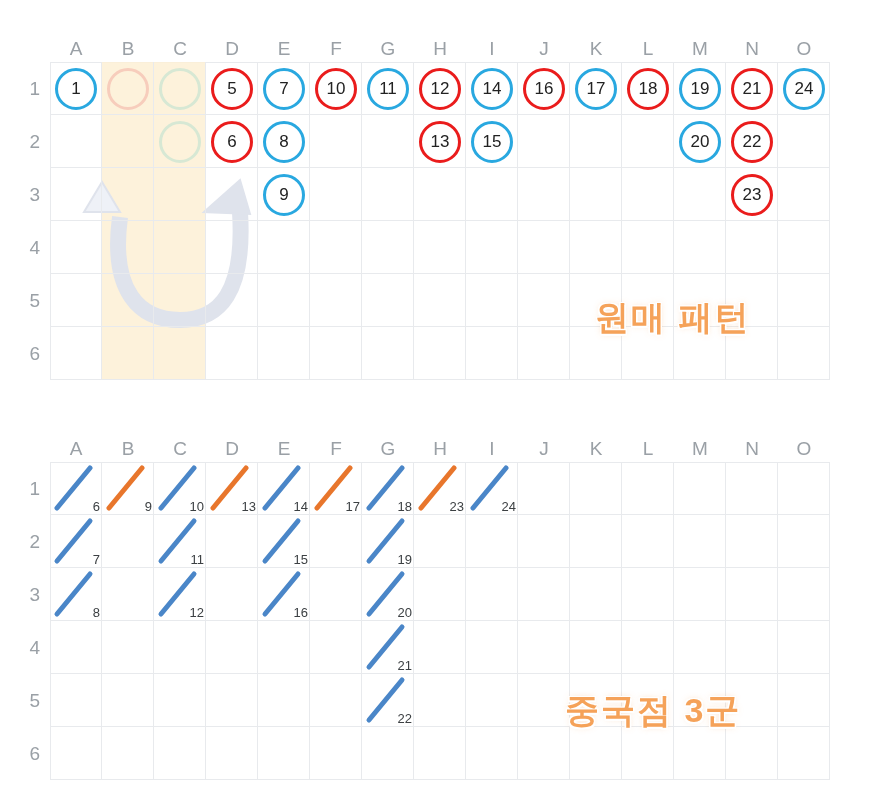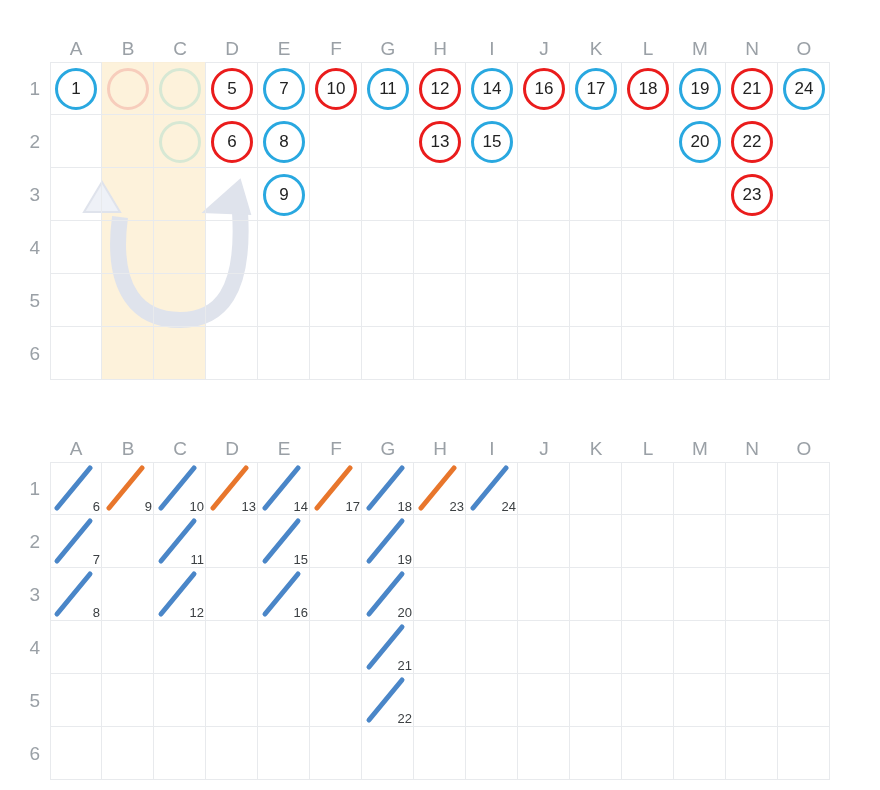--- a/index.html
+++ b/index.html
@@ -284,20 +284,21 @@
       <div class="node red" style="left: 473px; top: 5.5px;">16</div>
       <div class="node blue" style="left: 525px; top: 5.5px;">17</div>
       <div class="node red" style="left: 577px; top: 5.5px;">18</div>
       <div class="node blue" style="left: 629px; top: 5.5px;">19</div>
       <div class="node blue" style="left: 629px; top: 58.5px;">20</div>
       <div class="node red" style="left: 681px; top: 5.5px;">21</div>
       <div class="node red" style="left: 681px; top: 58.5px;">22</div>
       <div class="node red" style="left: 681px; top: 111.5px;">23</div>
       <div class="node blue" style="left: 733px; top: 5.5px;">24</div>
     </div>
+  <div class="label-kr" style="left:595px; top:295px;">원매 패턴</div>
 </div>
 
 <div class="panel" id="panel-bottom">
   <div class="col-headers" id="bot-col-headers">
       <div class="col-header" style="left: 0px;">A</div>
       <div class="col-header" style="left: 52px;">B</div>
       <div class="col-header" style="left: 104px;">C</div>
       <div class="col-header" style="left: 156px;">D</div>
       <div class="col-header" style="left: 208px;">E</div>
       <div class="col-header" style="left: 260px;">F</div>
@@ -519,13 +520,14 @@
         </svg>
         <span class="slash-num">23</span>
       </div>
       <div class="slash-cell" style="left: 416px; top: 0px;">
         <svg width="52" height="53">
           <line x1="7" y1="46" x2="40" y2="6" stroke="#4a86c8" stroke-width="5" stroke-linecap="round"></line>
         </svg>
         <span class="slash-num">24</span>
       </div>
     </div>
+  <div class="label-kr" style="left:565px; top:288px;">중국점 3군</div>
 </div>
 
 </body></html>

